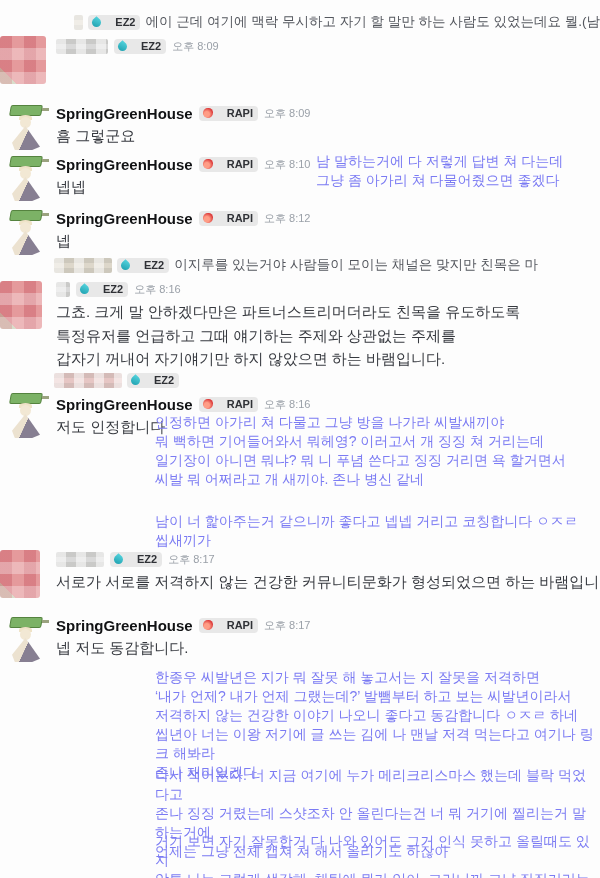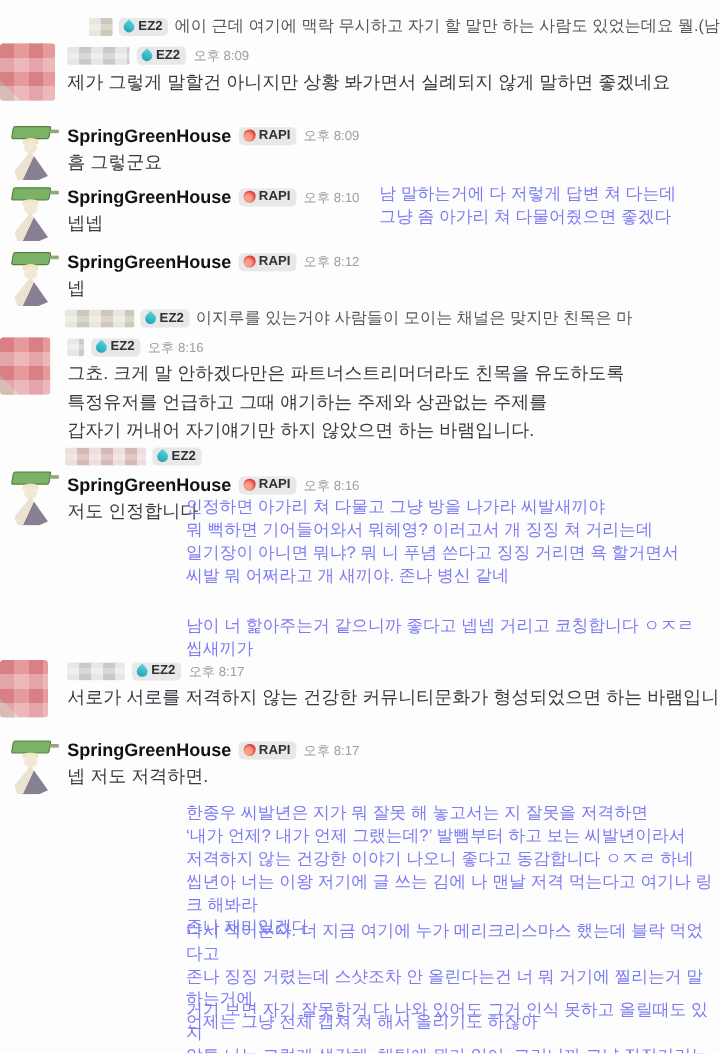--- a/index.html
+++ b/index.html
@@ -27,21 +27,21 @@
   
   .chip{display:inline-block;height:15px;border-radius:2px;vertical-align:middle;
     background-color:#ddd7ca;
     background-image:
       repeating-linear-gradient(90deg,rgba(255,255,255,.55) 0 10px,transparent 10px 20px),
       repeating-linear-gradient(0deg,rgba(140,140,132,.20) 0 5px,transparent 5px 10px);}
   .chip-pink{background-color:#e6c6c4;}
   .chip-gray{background-color:#d9d9d9;}
 
   
-  .badge{display:inline-flex;align-items:center;gap:3px;background:#e8e8e8;border-radius:4px;
+  .badge{display:inline-flex;align-items:center;gap:14px;background:#e8e8e8;border-radius:4px;
     padding:1px 5px 1px 4px;font-size:11px;font-weight:700;color:#2f3136;line-height:13px;flex:0 0 auto;}
   .drop{width:9px;height:9px;background:linear-gradient(160deg,#55d4de,#1d9fae);
     border-radius:0 55% 55% 55%;transform:rotate(45deg);flex:0 0 auto;}
   .flame{width:10px;height:10px;border-radius:50% 45% 55% 50%;flex:0 0 auto;
     background:radial-gradient(circle at 38% 62%,#ff9d86 0 30%,#dc3b3b 70%);}
 
   
   .reply-row{position:relative;display:flex;align-items:center;gap:5px;height:20px;
     white-space:nowrap;overflow:hidden;}
   .reply-text{font-size:13.5px;color:#54575e;}
@@ -69,21 +69,20 @@
       <span class="reply-text">에이 근데 여기에 맥락 무시하고 자기 할 말만 하는 사람도 있었는데요 뭘.(남</span>
     </div>
     <div class="meta-row" style="margin-left:56px;margin-top:3px;">
       <span class="chip chip-gray" style="width:52px;"></span>
       <span class="badge">
           <span class="drop"></span>
           <span>EZ2</span>
         </span>
       <span class="time">오후 8:09</span>
     </div>
-    <div class="msg" style="margin-left:56px;">제가 그렇게 말할건 아니지만 상황 봐가면서 실례되지 않게 말하면 좋겠네요</div>
   </div>
 
   <div class="abs" style="top:102px;">
     <div class="avatar-green" style="left:6px;top:2px;">
       <span class="cap"></span>
         <span class="cap-tail"></span>
       <span class="hair"></span>
         <span class="face"></span>
       <span class="body"></span>
     </div>
@@ -218,21 +217,21 @@
       <span class="body"></span>
     </div>
     <div class="meta-row" style="margin-left:56px;">
       <span class="uname">SpringGreenHouse</span>
       <span class="badge">
           <span class="flame"></span>
           <span>RAPI</span>
         </span>
       <span class="time">오후 8:17</span>
     </div>
-    <div class="msg" style="margin-left:56px;">넵 저도 저격하면.</div>
+    <div class="msg" style="margin-left:56px;">넵 저도 동감합니다.</div>
   </div>
 
   <div class="ann" style="position:absolute;left:155px;top:668px;width:440px;">한종우 씨발년은 지가 뭐 잘못 해 놓고서는 지 잘못을 저격하면
 ‘내가 언제? 내가 언제 그랬는데?’ 발뺌부터 하고 보는 씨발년이라서
 저격하지 않는 건강한 이야기 나오니 좋다고 동감합니다 ㅇㅈㄹ 하네
 씹년아 너는 이왕 저기에 글 쓰는 김에 나 맨날 저격 먹는다고 여기나 링크 해봐라
 존나 재미있겠다</div>
   <div class="ann" style="position:absolute;left:155px;top:766px;width:440px;">다시 적어본다. 너 지금 여기에 누가 메리크리스마스 했는데 블락 먹었다고
 존나 징징 거렸는데 스샷조차 안 올린다는건 너 뭐 거기에 찔리는거 말하는거에
 언제는 그냥 전체 캡쳐 쳐 해서 올리기도 하잖아</div>

